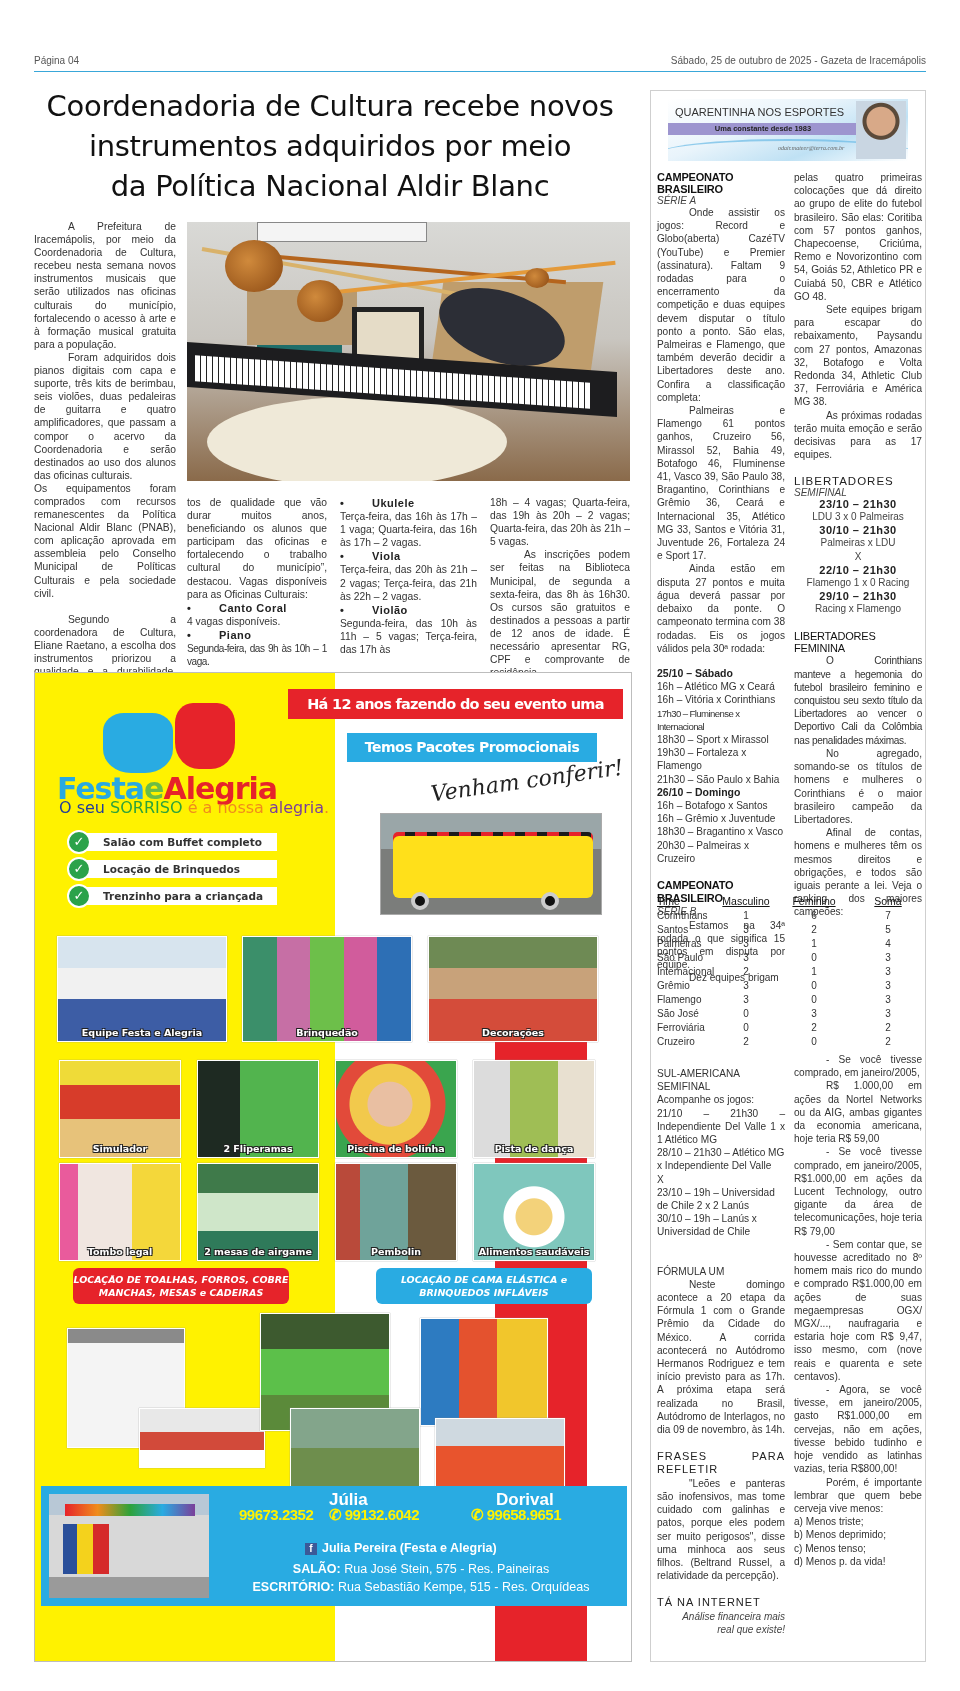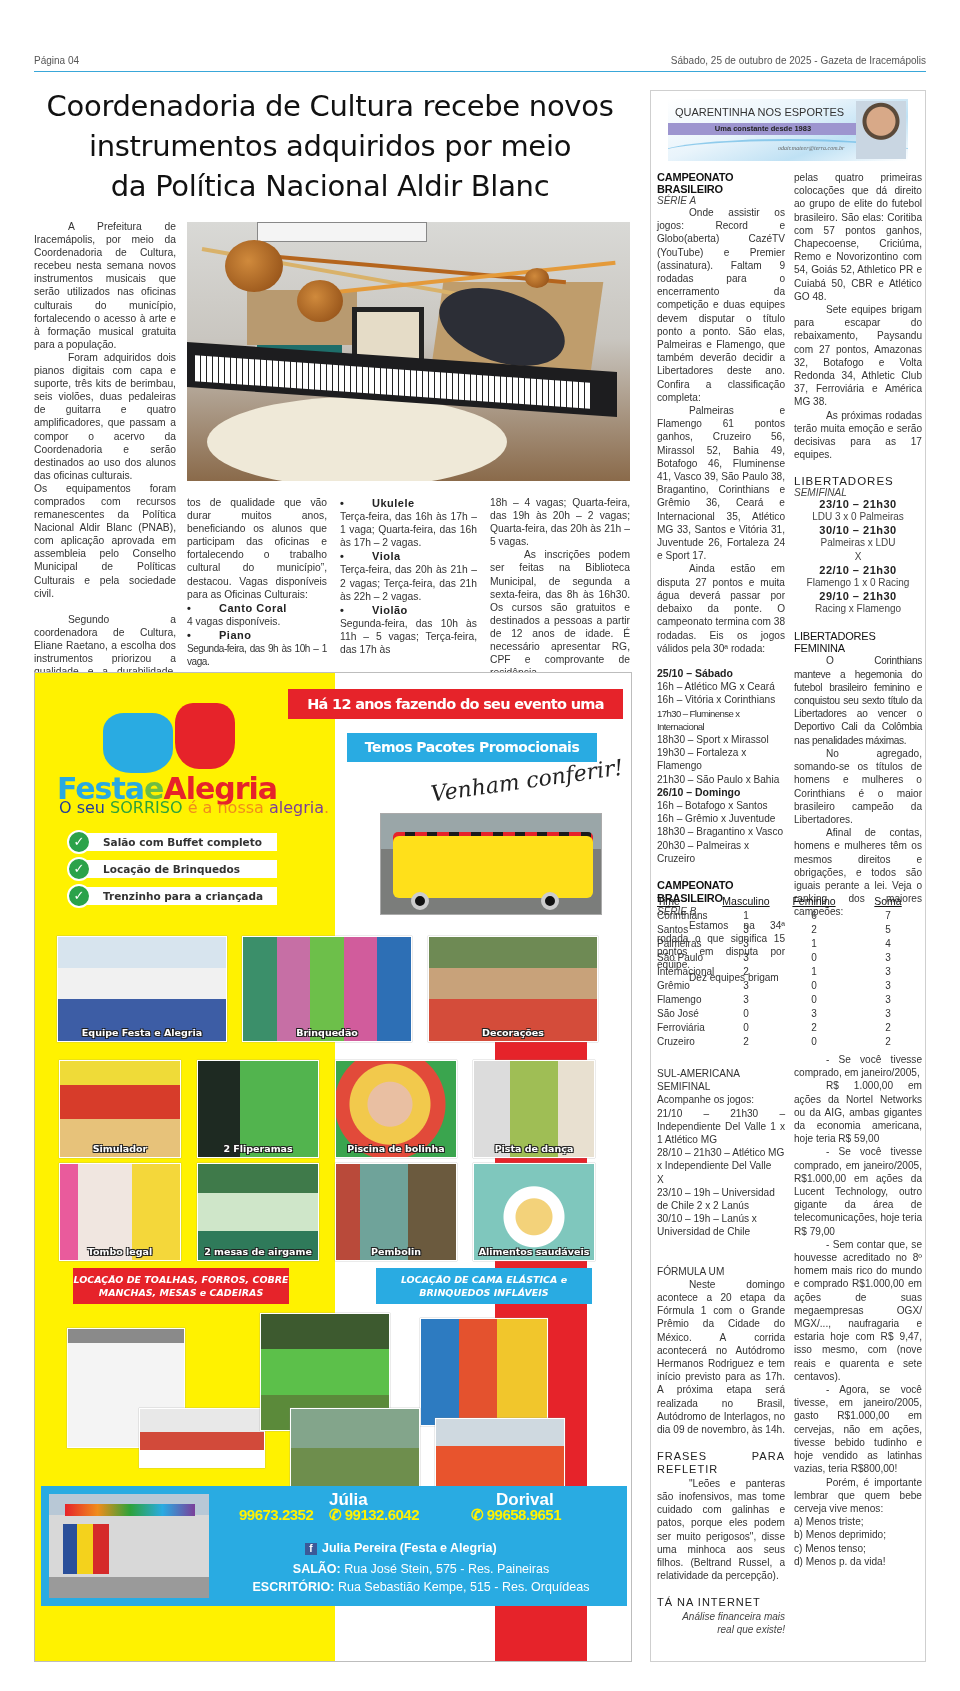--- a/index.html
+++ b/index.html
@@ -76,21 +76,21 @@
   .redbar { position: absolute; left: 253px; top: 16px; width: 335px; height: 30px; background: #e6232a; color: #fff; font-weight: bold; font-size: 14.5px; text-align: center; line-height: 30px; font-family: "DejaVu Sans", sans-serif; letter-spacing: -0.7px; }
   .bluebar { position: absolute; left: 312px; top: 60px; width: 250px; height: 29px; background: #29abe2; color: #fff; font-weight: bold; font-size: 14px; text-align: center; line-height: 29px; font-family: "DejaVu Sans", sans-serif; letter-spacing: -0.5px; }
   .venham { position: absolute; left: 395px; top: 95px; font-family: "DejaVu Serif", serif; font-style: italic; font-size: 22px; color: #222; transform: rotate(-8deg); }
   .bus { position: absolute; left: 345px; top: 140px; width: 222px; height: 102px; background: linear-gradient(#9aa6a8 0 35%, #7b7d7b 35% 100%); border: 1px solid #aaa; }
   .bus .body { position: absolute; left: 12px; top: 22px; width: 200px; height: 62px; background: #ffe01a; border-radius: 6px; }
   .bus .roof { position: absolute; left: 12px; top: 18px; width: 200px; height: 22px; background: repeating-linear-gradient(90deg,#e6232a 0 12px,#1a1a1a 12px 22px); border-radius: 5px 5px 0 0; }
   .bus .w1, .bus .w2 { position: absolute; top: 78px; width: 18px; height: 18px; border-radius: 50%; background: #111; border: 4px solid #ccc; }
   .bus .w1 { left: 30px; } .bus .w2 { left: 160px; }
   .pic { position: absolute; border: 1px solid #fff; box-shadow: 0 0 1px #888; overflow: hidden; }
   .pic .cap { position: absolute; bottom: 3px; left: 0; right: 0; text-align: center; color: #fff; font-weight: bold; font-size: 9.5px; text-shadow: 1px 1px 0 #222, -1px -1px 0 #222, 1px -1px 0 #222, -1px 1px 0 #222; font-family: "DejaVu Sans", sans-serif; }
-  .bx { position: absolute; color: #fff; font-style: italic; font-weight: bold; font-size: 9.5px; text-align: center; line-height: 13px; display: flex; align-items: center; justify-content: center; font-family: "DejaVu Sans", sans-serif; }
+  .bx { position: absolute; color: #fff; font-style: italic; font-weight: bold; font-size: 9.5px; text-align: center; line-height: 13px; display: flex; align-items: center; justify-content: center; font-family: "DejaVu Sans", sans-serif; border-radius: 6px; }
   .contact { position: absolute; left: 6px; top: 813px; width: 586px; height: 120px; background: #29abe2; }
   .contact .shop { position: absolute; left: 8px; top: 8px; width: 160px; height: 104px; background: linear-gradient(#b8c8d6 0 20%, #d8d8d8 20% 80%, #9a9a9a 80%); }
   .contact .shop .s1 { position: absolute; left: 14px; top: 30px; width: 14px; height: 50px; background: #2a4f9a; }
   .contact .shop .s2 { position: absolute; left: 28px; top: 30px; width: 16px; height: 50px; background: #f4d21c; }
   .contact .shop .s3 { position: absolute; left: 44px; top: 30px; width: 16px; height: 50px; background: #d52a2a; }
   .contact .shop .sign { position: absolute; left: 16px; top: 10px; width: 130px; height: 12px; background: linear-gradient(90deg,#e6232a,#f08c1c,#2ea23a,#29abe2,#7b3f99); }
   .cn { position: absolute; color: #fff; font-weight: bold; font-size: 17px; text-align: center; }
   .ph { position: absolute; color: #fff200; font-weight: bold; font-size: 15px; letter-spacing: -0.5px; font-family: "Liberation Sans", sans-serif; }
   .fb { position: absolute; left: 248px; top: 55px; color: #fff; font-weight: bold; font-size: 12.5px; padding-left: 16px; }
   .fb .fi { display: inline-block; width: 12px; height: 12px; background: #3b5998; color: #fff; text-align: center; font-size: 10px; line-height: 12px; margin-right: 5px; }

